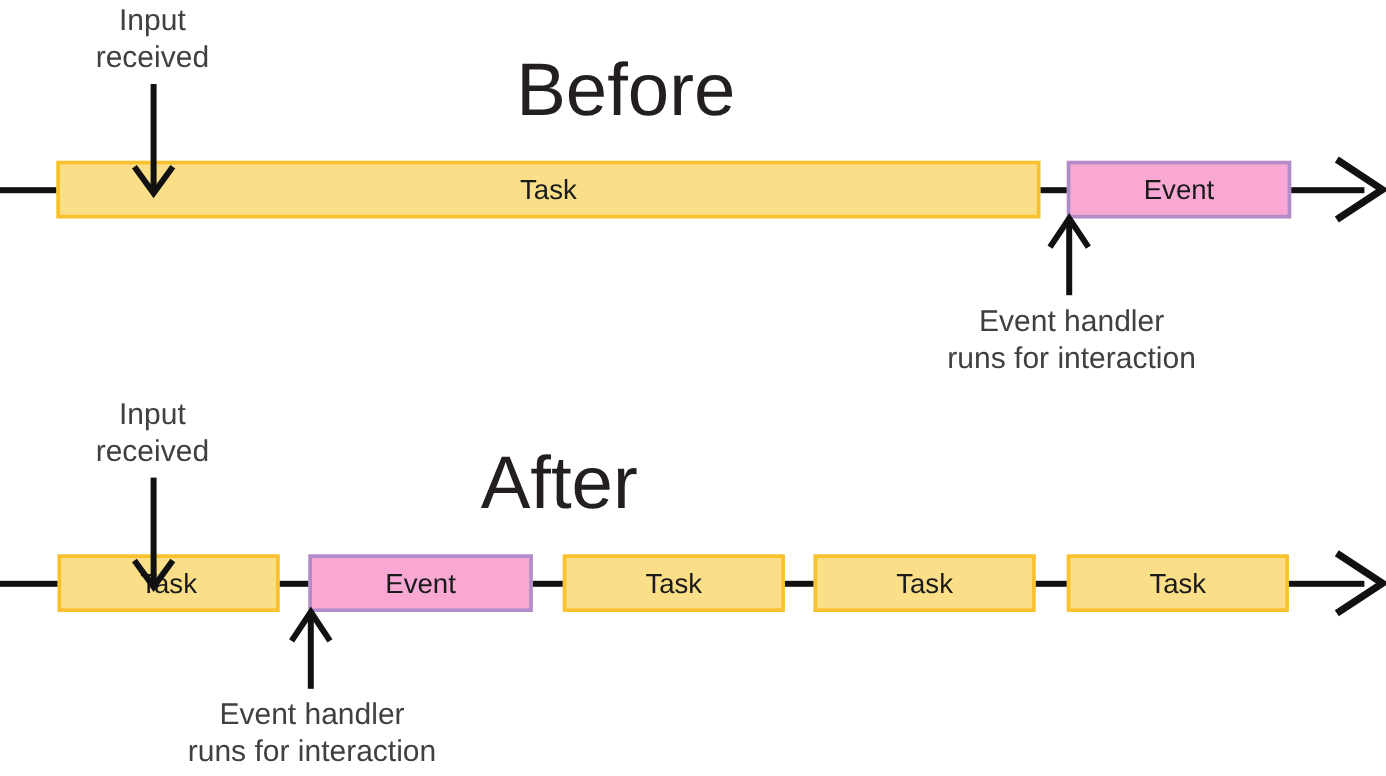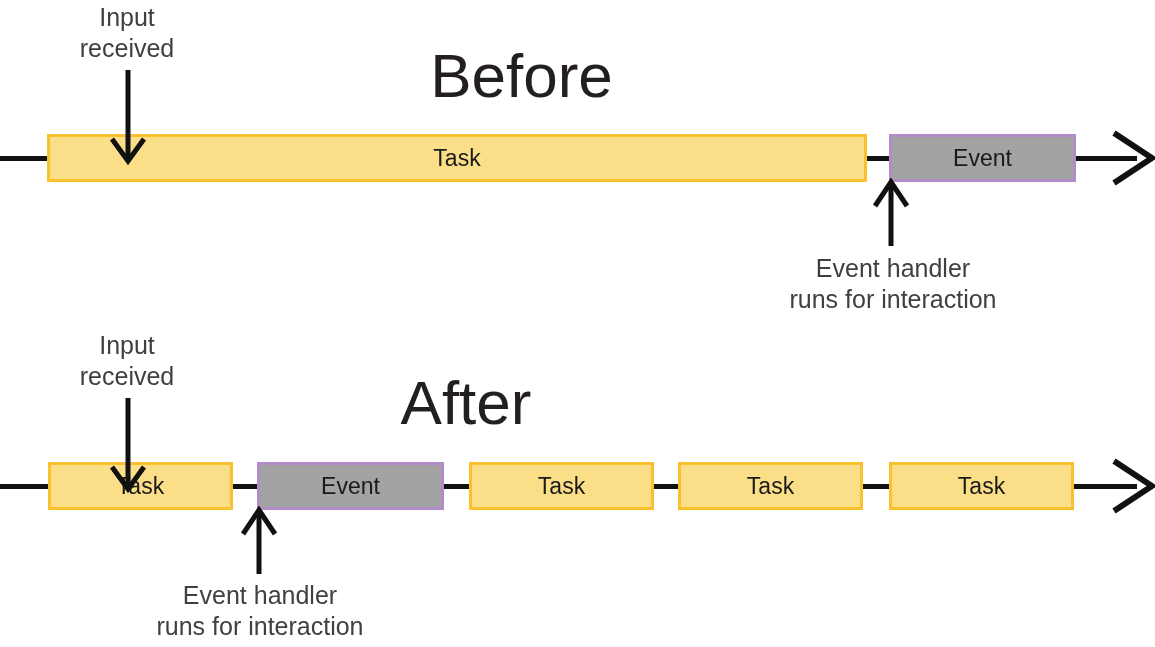--- a/index.html
+++ b/index.html
@@ -39,21 +39,21 @@
     color: #1a1a1a;
     border-width: 3px;
     border-style: solid;
     line-height: 1;
   }
   .block.task {
     background: #fadf88;
     border-color: #f8c12d;
   }
   .block.event {
-    background: #a3a3a3;
+    background: #f9a8d4;
     border-color: #b18cc9;
   }
 
   .track {
     position: absolute;
     height: 5px;
     background: #111111;
   }
 
   .annot {

